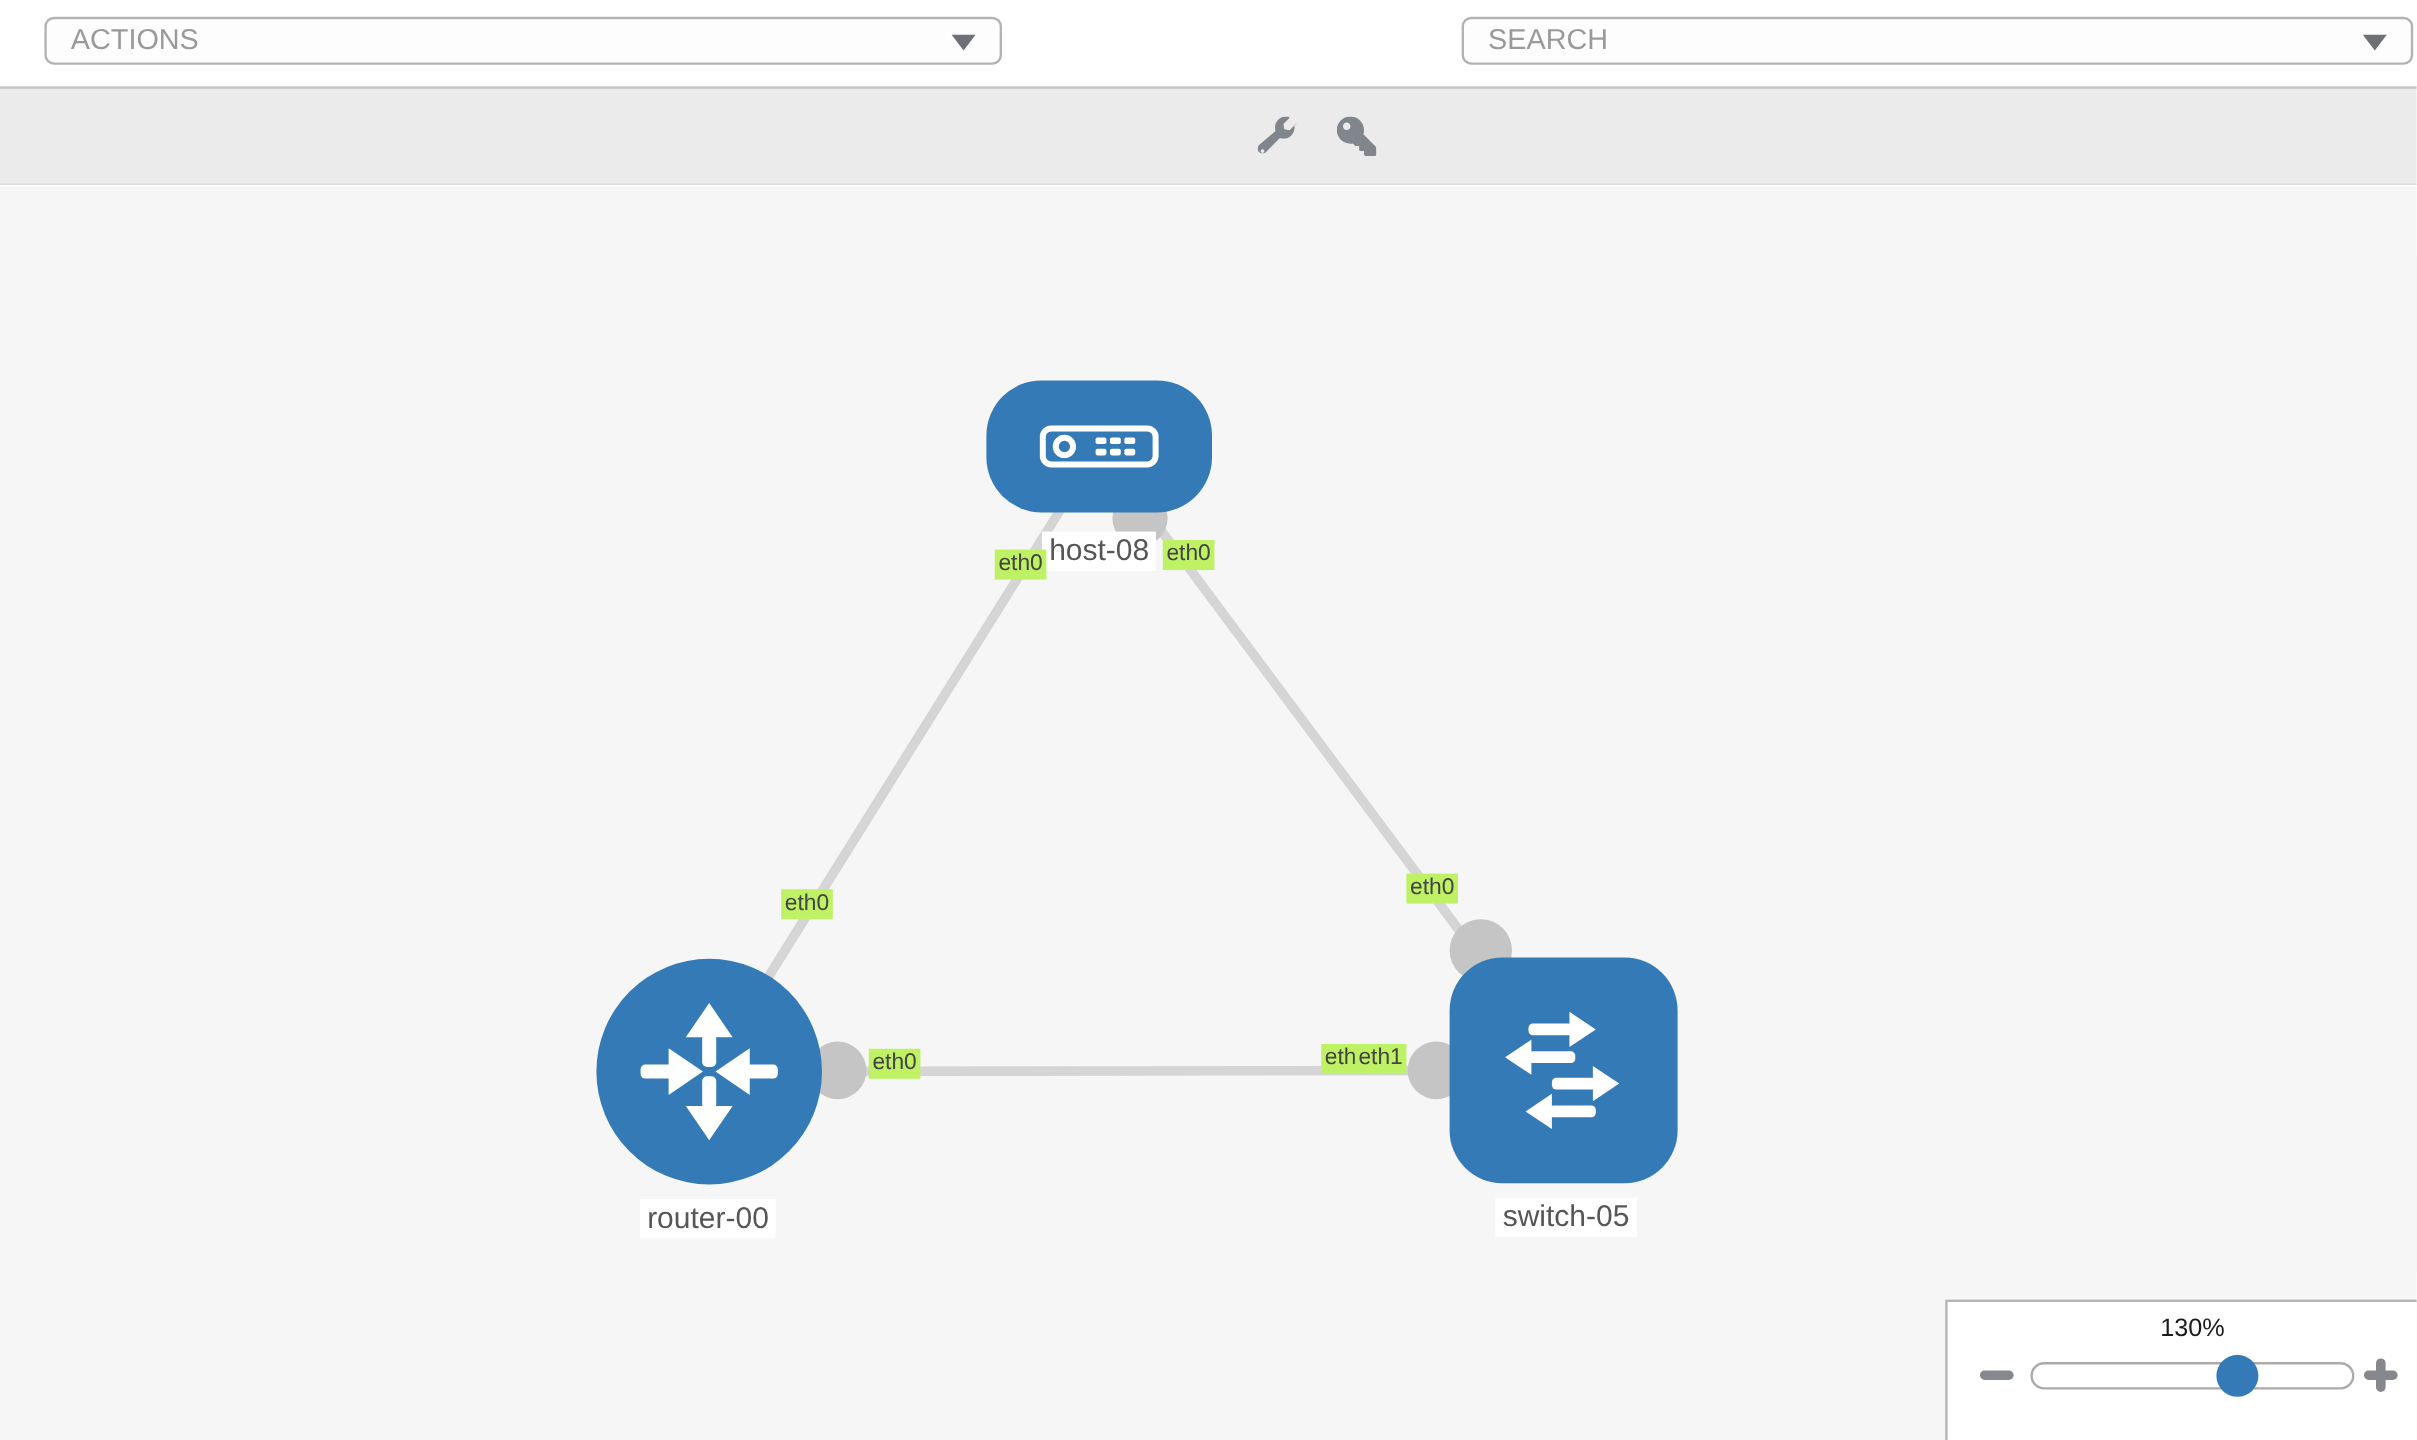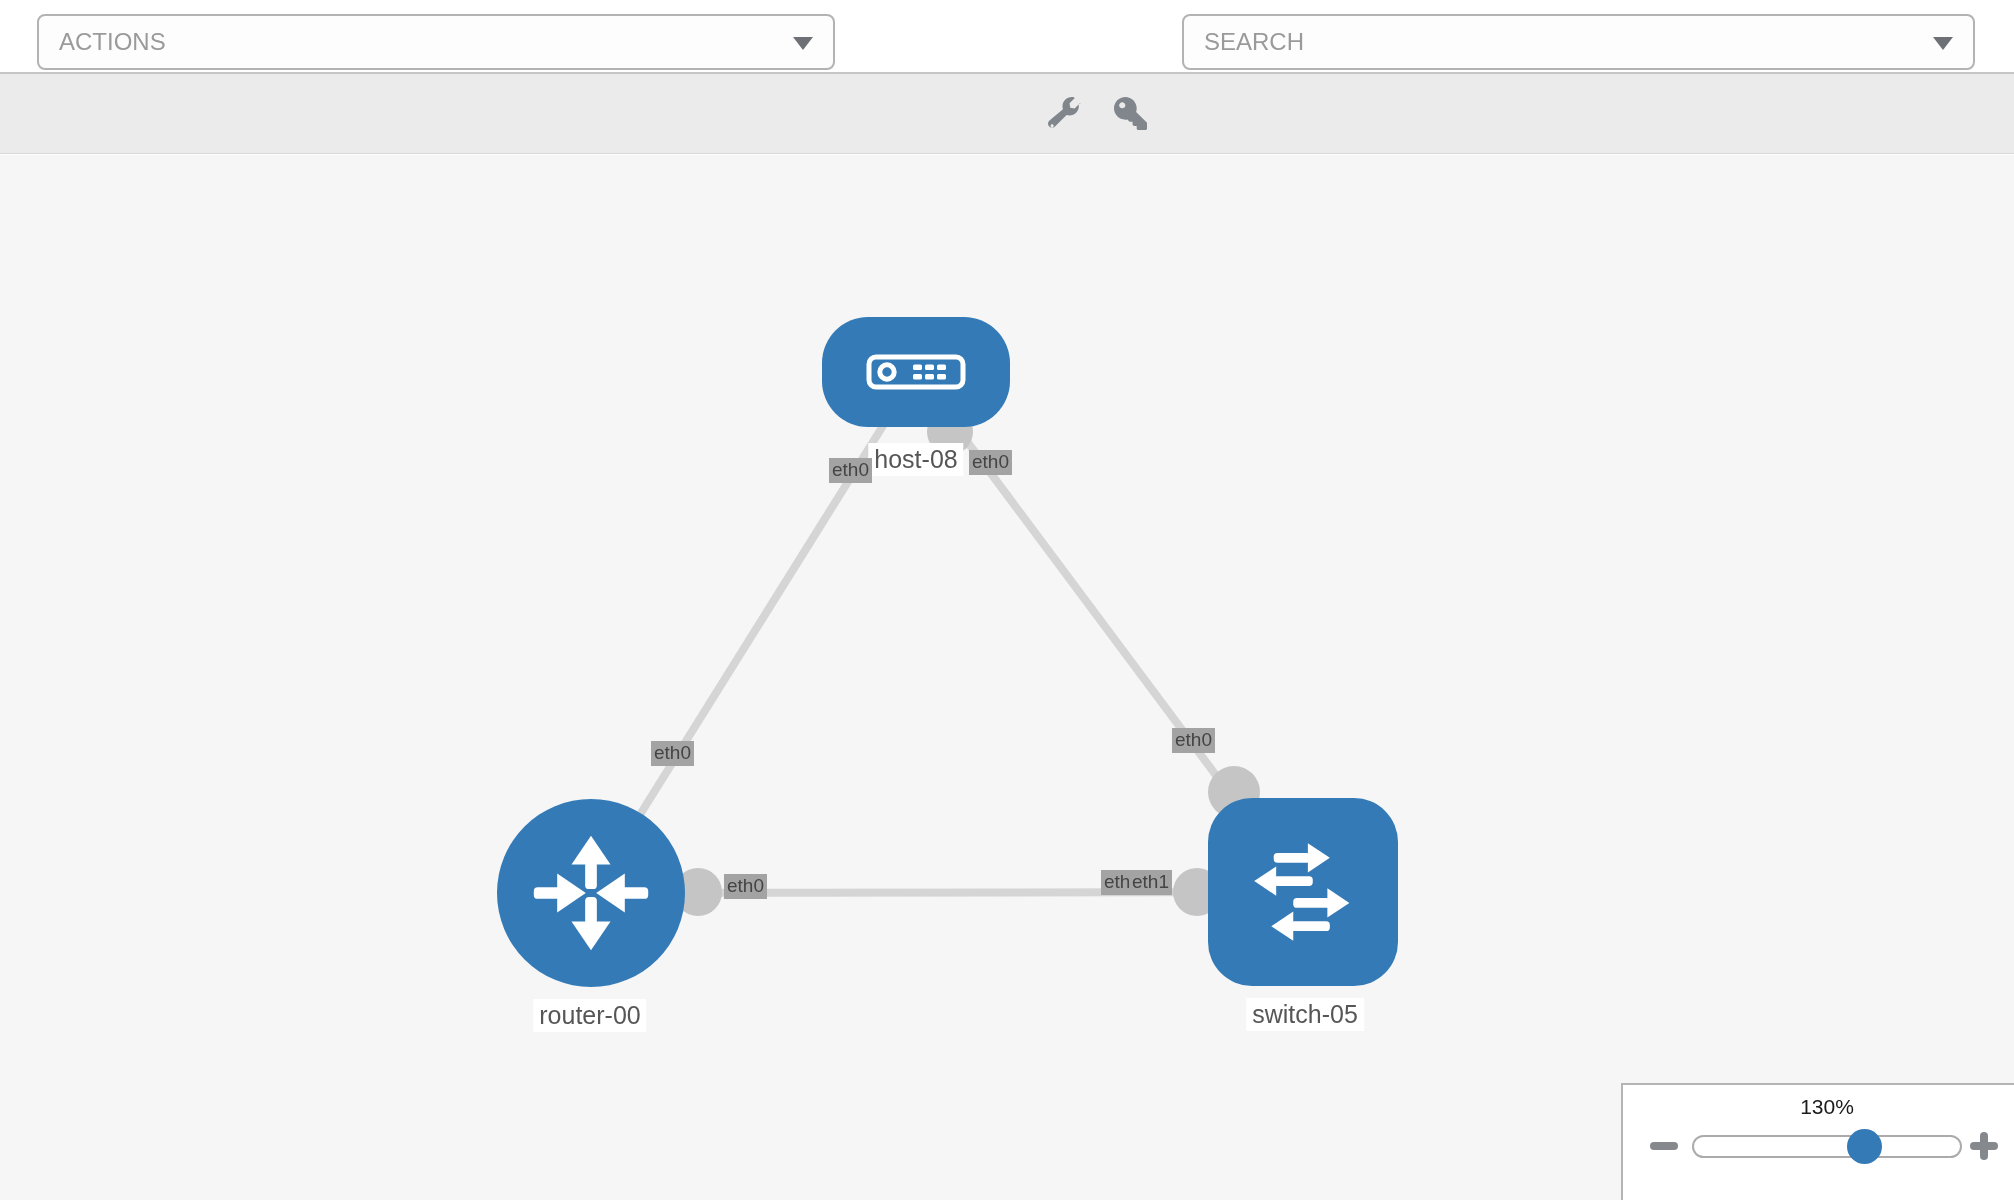--- a/index.html
+++ b/index.html
@@ -20,21 +20,21 @@
     position:absolute; left:1898px; top:19px; width:34px; height:34px;
     border-radius:50%; background:#c4c4c4; cursor:pointer;
     display:flex; align-items:center; justify-content:center;
   }
   
   .toolbar {
     position:absolute; left:0; top:72px; width:2014px; height:82px;
     background:#ebebeb; border-top:2px solid #c6c6c6; border-bottom:1px solid #d6d6d6;
   }
   .select-box {
-    position:absolute; top:14px; height:56px; background:#fdfdfd;
+    position:absolute; top:14px; height:40px; background:#fdfdfd;
     border:2px solid #b3b3b3; border-radius:8px;
     display:flex; align-items:center; cursor:pointer;
   }
   .select-box .label, .select-box input {
     font-size:24px; color:#9a9a9a; padding-left:20px; border:none; outline:none;
     background:transparent; width:100%; font-family:"Liberation Sans", sans-serif;
   }
   .select-box input::placeholder { color:#9a9a9a; opacity:1; }
   .caret {
     position:absolute; right:20px; top:50%; margin-top:-5px;
@@ -57,21 +57,21 @@
   }
   .node-host   { left:822px;  top:162px; width:188px; height:110px; border-radius:46px; }
   .node-router { left:497px;  top:644px; width:188px; height:188px; border-radius:50%;  }
   .node-switch { left:1208px; top:643px; width:190px; height:188px; border-radius:44px; }
   .node-label {
     position:absolute; transform:translateX(-50%);
     background:#ffffff; color:#565656; font-size:25px; line-height:1.15;
     padding:2px 6px; white-space:nowrap;
   }
   .eth-label {
-    position:absolute; background:#a3a3a3; color:#444444; font-size:19px;
+    position:absolute; background:#bef264; color:#444444; font-size:19px;
     line-height:1.2; padding:1px 3px; white-space:nowrap;
   }
   
   .zoom-panel {
     position:absolute; left:1621px; top:1083px; width:400px; height:130px;
     background:#ffffff; border:2px solid #b4b4b4;
   }
   .zoom-value {
     position:absolute; left:204px; top:10px; transform:translateX(-50%);
     font-size:21px; color:#1b1b1b;text-align:right;
@@ -120,21 +120,21 @@
     </svg>
   </button>
   <button class="tool-ic-btn" style="left:1108px;">
     <svg width="33" height="33" viewBox="0 0 512 512">
       <g transform="translate(512,0) scale(-1,1)">
         <path fill="#81868c" d="M512 176.001C512 273.203 433.202 352 336 352c-11.22 0-22.19-1.062-32.827-3.069l-24.012 27.014A23.999 23.999 0 0 1 261.223 384H224v40c0 13.255-10.745 24-24 24h-40v40c0 13.255-10.745 24-24 24H24c-13.255 0-24-10.745-24-24v-78.059c0-6.365 2.529-12.47 7.029-16.971l161.802-161.802C163.108 213.814 160 195.271 160 176 160 78.798 238.797.001 335.999 0 433.488-.001 512 78.511 512 176.001zM336 128c0 26.51 21.49 48 48 48s48-21.49 48-48-21.49-48-48-48-48 21.49-48 48z"></path>
       </g>
     </svg>
   </button>
 
-  <div class="select-box" style="left:1182px; width:793px;">
+  <div class="select-box" style="left:1218px; width:793px;">
     <input type="text" placeholder="SEARCH" style="">
     <span class="caret"></span>
   </div>
 
   <div class="canvas">
 
     <svg class="links-svg" width="2014" height="1045">
 
       <line x1="916" y1="218" x2="591" y2="738" stroke="#d5d5d5" stroke-width="8"></line>
       <line x1="916" y1="218" x2="1303" y2="737" stroke="#d5d5d5" stroke-width="8"></line>

